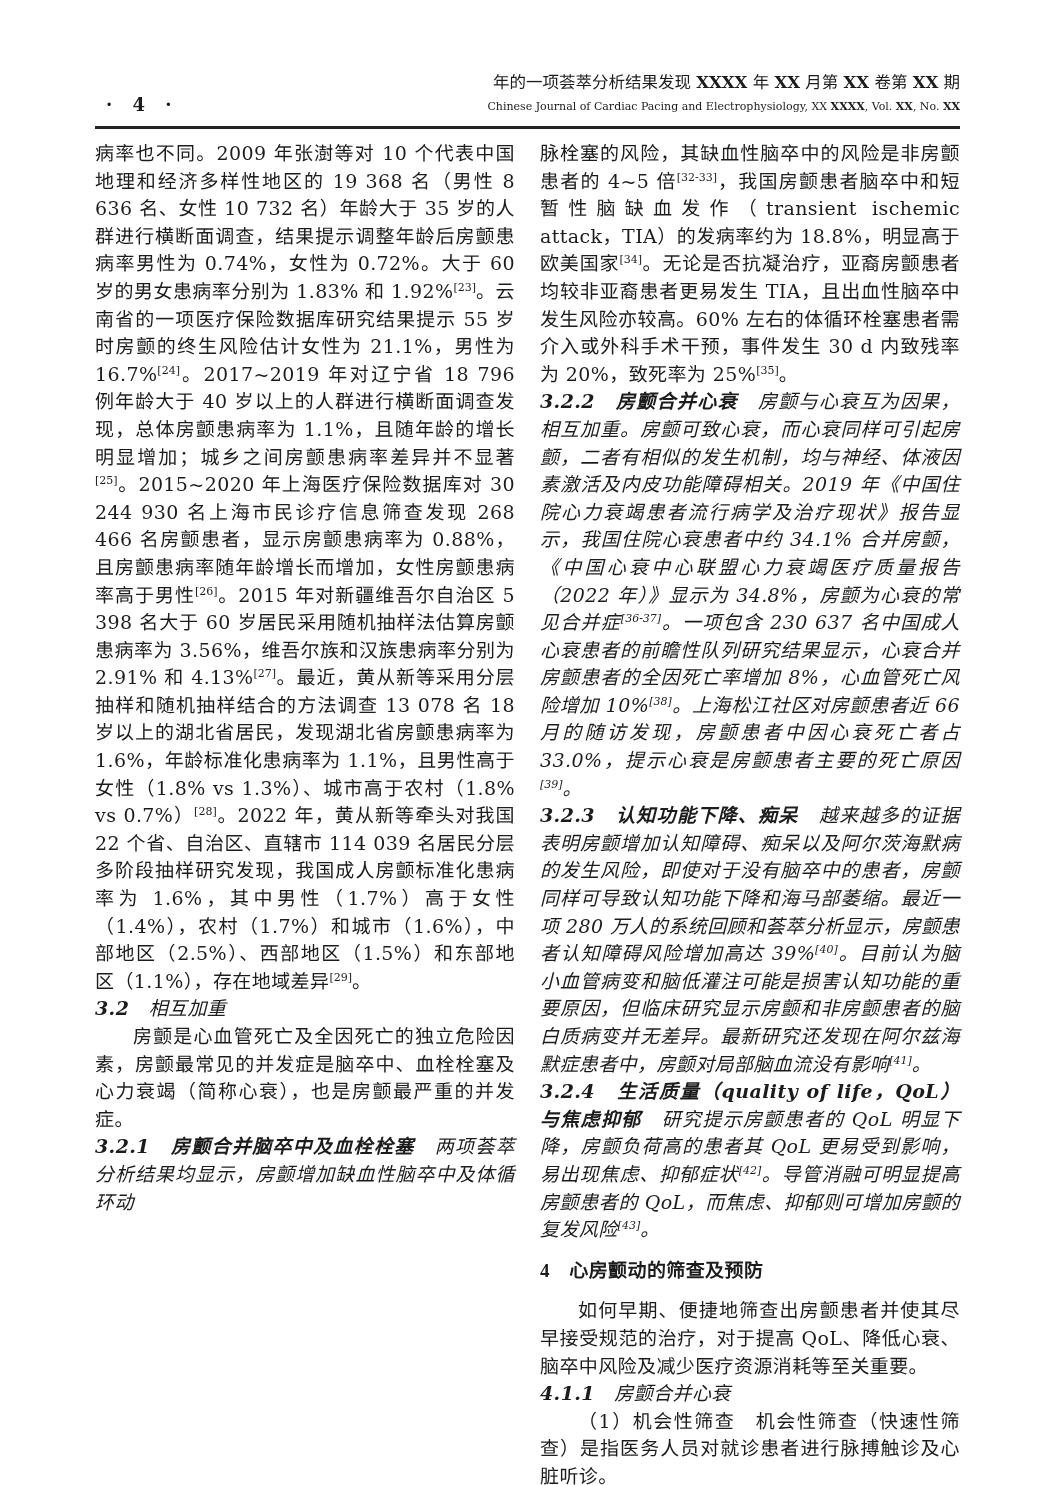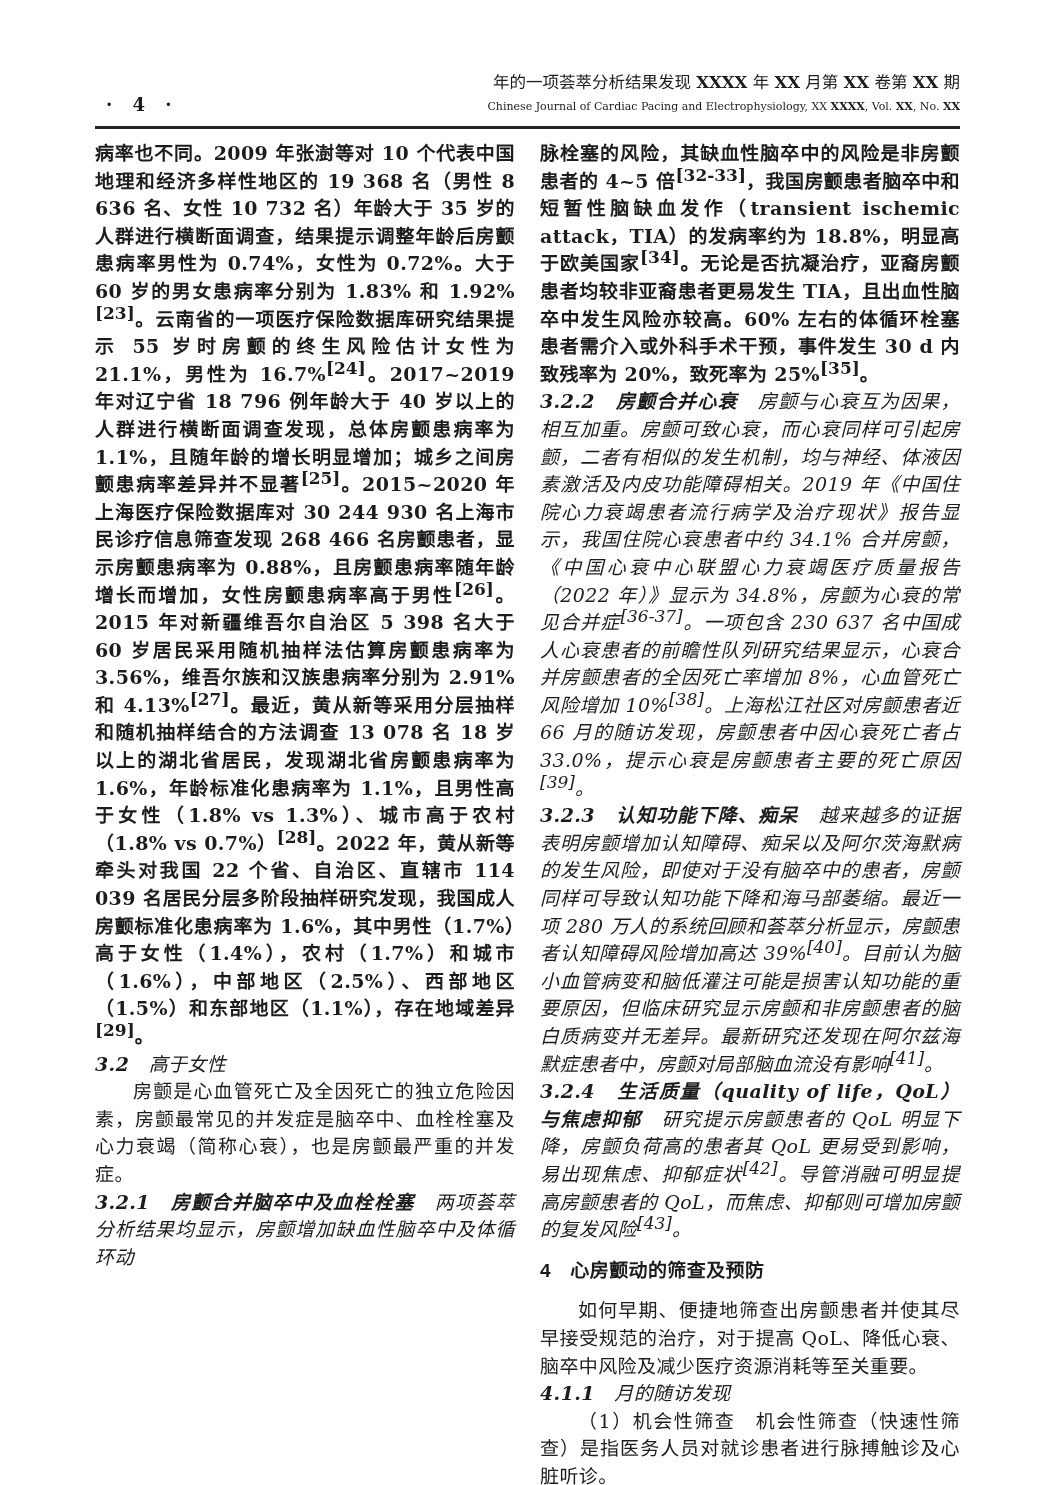--- a/index.html
+++ b/index.html
@@ -26,47 +26,47 @@
     position:absolute; top:140px; left:95px; width:865px;
     display:flex; gap:25px;
   }
   .col { width:420px; }
   .col p {
     margin:0; font-size:19px; line-height:27.6px;
     text-align:justify; text-justify:inter-character;
     letter-spacing:0.4px;
   }
   .p-body { text-indent:2em; }
-  .p-cont { text-indent:0;font-weight:bold; }
+  .p-cont { text-indent:0; }
   .p-head { text-indent:0;font-style:italic; }
   .p-head-major { text-indent:0; margin:13px 0 13px 0 !important; }
-  .p-head-major span, .p-head-major b { font-family:Liberation Sans, sans-serif; }
+  .p-head-major span, .p-head-major b { font-family:Liberation Serif, serif; }
   b.hd { font-weight:bold; }
-  sup { font-size:17px; line-height:0; vertical-align:super; letter-spacing:0; }
+  sup { font-size:11px; line-height:0; vertical-align:super; letter-spacing:0; }
 </style>
 </head>
 <body>
 
 <div class="page" style="background: rgb(255, 255, 255); color: rgb(28, 28, 28);">
   <div class="header-cn"><span>年的一项荟萃分析结果发现 </span><b class="hd">XXXX</b><span> 年 </span><b class="hd">XX</b><span> 月第 </span><b class="hd">XX</b><span> 卷第 </span><b class="hd">XX</b><span> 期</span></div>
   <div class="page-num">· 4 ·</div>
   <div class="header-en"><span>Chinese Journal of Cardiac Pacing and Electrophysiology, XX </span><b class="hd">XXXX</b><span>, Vol. </span><b class="hd">XX</b><span>, No. </span><b class="hd">XX</b></div>
   <div class="rule" style="background: rgb(34, 34, 34);"></div>
 
   <div class="columns">
     <div class="col">
         <p class="p-cont"><span>病率也不同。2009 年张澍等对 10 个代表中国地理和经济多样性地区的 19 368 名（男性 8 636 名、女性 10 732 名）年龄大于 35 岁的人群进行横断面调查，结果提示调整年龄后房颤患病率男性为 0.74%，女性为 0.72%。大于 60 岁的男女患病率分别为 1.83% 和 1.92%</span><sup>[23]</sup><span>。云南省的一项医疗保险数据库研究结果提示 55 岁时房颤的终生风险估计女性为 21.1%，男性为 16.7%</span><sup>[24]</sup><span>。2017~2019 年对辽宁省 18 796 例年龄大于 40 岁以上的人群进行横断面调查发现，总体房颤患病率为 1.1%，且随年龄的增长明显增加；城乡之间房颤患病率差异并不显著</span><sup>[25]</sup><span>。2015~2020 年上海医疗保险数据库对 30 244 930 名上海市民诊疗信息筛查发现 268 466 名房颤患者，显示房颤患病率为 0.88%，且房颤患病率随年龄增长而增加，女性房颤患病率高于男性</span><sup>[26]</sup><span>。2015 年对新疆维吾尔自治区 5 398 名大于 60 岁居民采用随机抽样法估算房颤患病率为 3.56%，维吾尔族和汉族患病率分别为 2.91% 和 4.13%</span><sup>[27]</sup><span>。最近，黄从新等采用分层抽样和随机抽样结合的方法调查 13 078 名 18 岁以上的湖北省居民，发现湖北省房颤患病率为 1.6%，年龄标准化患病率为 1.1%，且男性高于女性（1.8% vs 1.3%）、城市高于农村（1.8% vs 0.7%）</span><sup>[28]</sup><span>。2022 年，黄从新等牵头对我国 22 个省、自治区、直辖市 114 039 名居民分层多阶段抽样研究发现，我国成人房颤标准化患病率为 1.6%，其中男性（1.7%）高于女性（1.4%），农村（1.7%）和城市（1.6%），中部地区（2.5%）、西部地区（1.5%）和东部地区（1.1%），存在地域差异</span><sup>[29]</sup><span>。</span></p>
-        <p class="p-head"><b class="hd">3.2</b><span>　高于女性</span></p>
+        <p class="p-head"><b class="hd">3.2</b><span>　相互加重</span></p>
         <p class="p-body"><span>房颤是心血管死亡及全因死亡的独立危险因素，房颤最常见的并发症是脑卒中、血栓栓塞及心力衰竭（简称心衰），也是房颤最严重的并发症。</span></p>
         <p class="p-head"><b class="hd">3.2.1　房颤合并脑卒中及血栓栓塞</b><span>　两项荟萃分析结果均显示，房颤增加缺血性脑卒中及体循环动</span></p>
       </div>
     <div class="col">
         <p class="p-cont"><span>脉栓塞的风险，其缺血性脑卒中的风险是非房颤患者的 4~5 倍</span><sup>[32-33]</sup><span>，我国房颤患者脑卒中和短暂性脑缺血发作（transient ischemic attack，TIA）的发病率约为 18.8%，明显高于欧美国家</span><sup>[34]</sup><span>。无论是否抗凝治疗，亚裔房颤患者均较非亚裔患者更易发生 TIA，且出血性脑卒中发生风险亦较高。60% 左右的体循环栓塞患者需介入或外科手术干预，事件发生 30 d 内致残率为 20%，致死率为 25%</span><sup>[35]</sup><span>。</span></p>
         <p class="p-head"><b class="hd">3.2.2　房颤合并心衰</b><span>　房颤与心衰互为因果，相互加重。房颤可致心衰，而心衰同样可引起房颤，二者有相似的发生机制，均与神经、体液因素激活及内皮功能障碍相关。2019 年《中国住院心力衰竭患者流行病学及治疗现状》报告显示，我国住院心衰患者中约 34.1% 合并房颤，《中国心衰中心联盟心力衰竭医疗质量报告（2022 年）》显示为 34.8%，房颤为心衰的常见合并症</span><sup>[36-37]</sup><span>。一项包含 230 637 名中国成人心衰患者的前瞻性队列研究结果显示，心衰合并房颤患者的全因死亡率增加 8%，心血管死亡风险增加 10%</span><sup>[38]</sup><span>。上海松江社区对房颤患者近 66 月的随访发现，房颤患者中因心衰死亡者占 33.0%，提示心衰是房颤患者主要的死亡原因</span><sup>[39]</sup><span>。</span></p>
         <p class="p-head"><b class="hd">3.2.3　认知功能下降、痴呆</b><span>　越来越多的证据表明房颤增加认知障碍、痴呆以及阿尔茨海默病的发生风险，即使对于没有脑卒中的患者，房颤同样可导致认知功能下降和海马部萎缩。最近一项 280 万人的系统回顾和荟萃分析显示，房颤患者认知障碍风险增加高达 39%</span><sup>[40]</sup><span>。目前认为脑小血管病变和脑低灌注可能是损害认知功能的重要原因，但临床研究显示房颤和非房颤患者的脑白质病变并无差异。最新研究还发现在阿尔兹海默症患者中，房颤对局部脑血流没有影响</span><sup>[41]</sup><span>。</span></p>
         <p class="p-head"><b class="hd">3.2.4　生活质量（quality of life，QoL）与焦虑抑郁</b><span>　研究提示房颤患者的 QoL 明显下降，房颤负荷高的患者其 QoL 更易受到影响，易出现焦虑、抑郁症状</span><sup>[42]</sup><span>。导管消融可明显提高房颤患者的 QoL，而焦虑、抑郁则可增加房颤的复发风险</span><sup>[43]</sup><span>。</span></p>
         <p class="p-head-major"><b class="hd">4　心房颤动的筛查及预防</b></p>
         <p class="p-body"><span>如何早期、便捷地筛查出房颤患者并使其尽早接受规范的治疗，对于提高 QoL、降低心衰、脑卒中风险及减少医疗资源消耗等至关重要。</span></p>
-        <p class="p-head"><b class="hd">4.1.1</b><span>　月的随访发现</span></p>
+        <p class="p-head"><b class="hd">4.1.1</b><span>　房颤合并心衰</span></p>
         <p class="p-body"><span>（1）机会性筛查　机会性筛查（快速性筛查）是指医务人员对就诊患者进行脉搏触诊及心脏听诊。</span></p>
       </div>
   </div>
 </div>
 
 </body></html>

